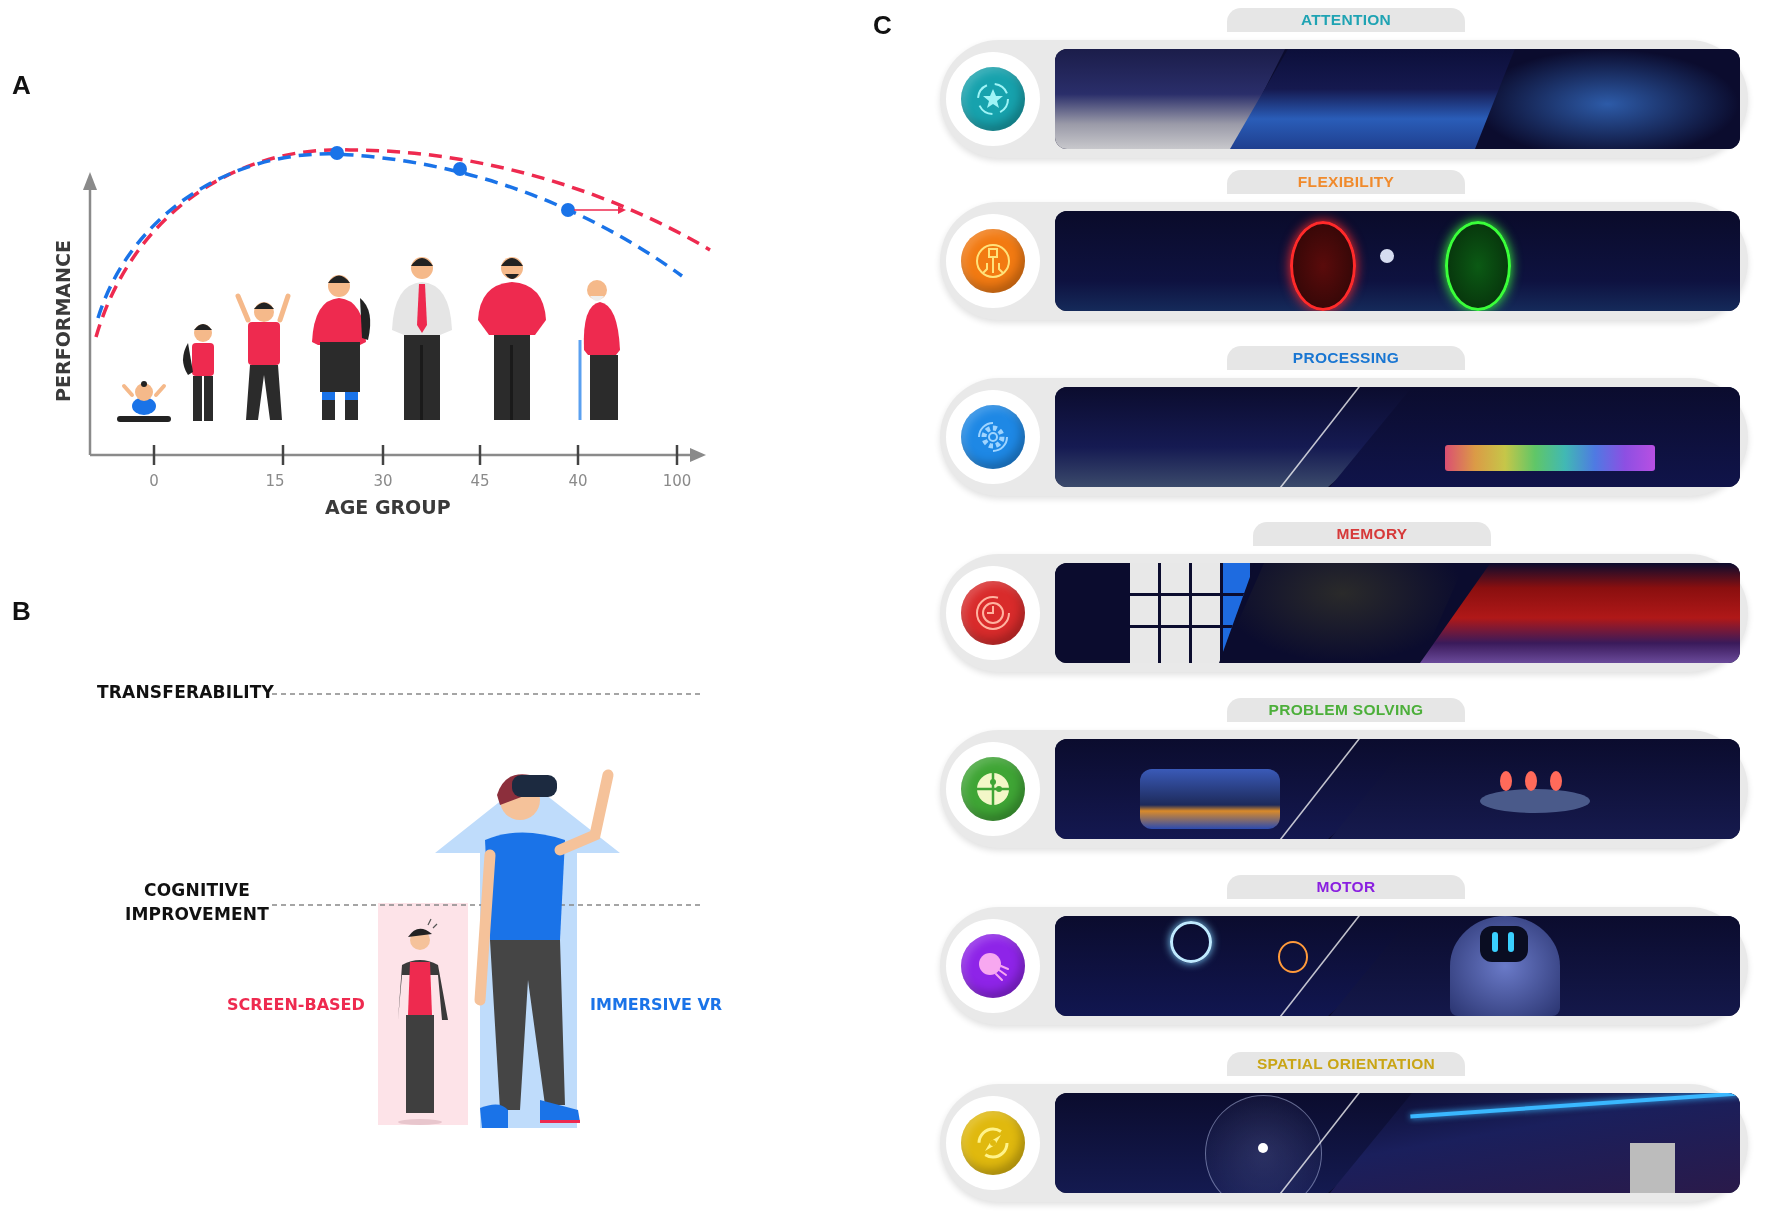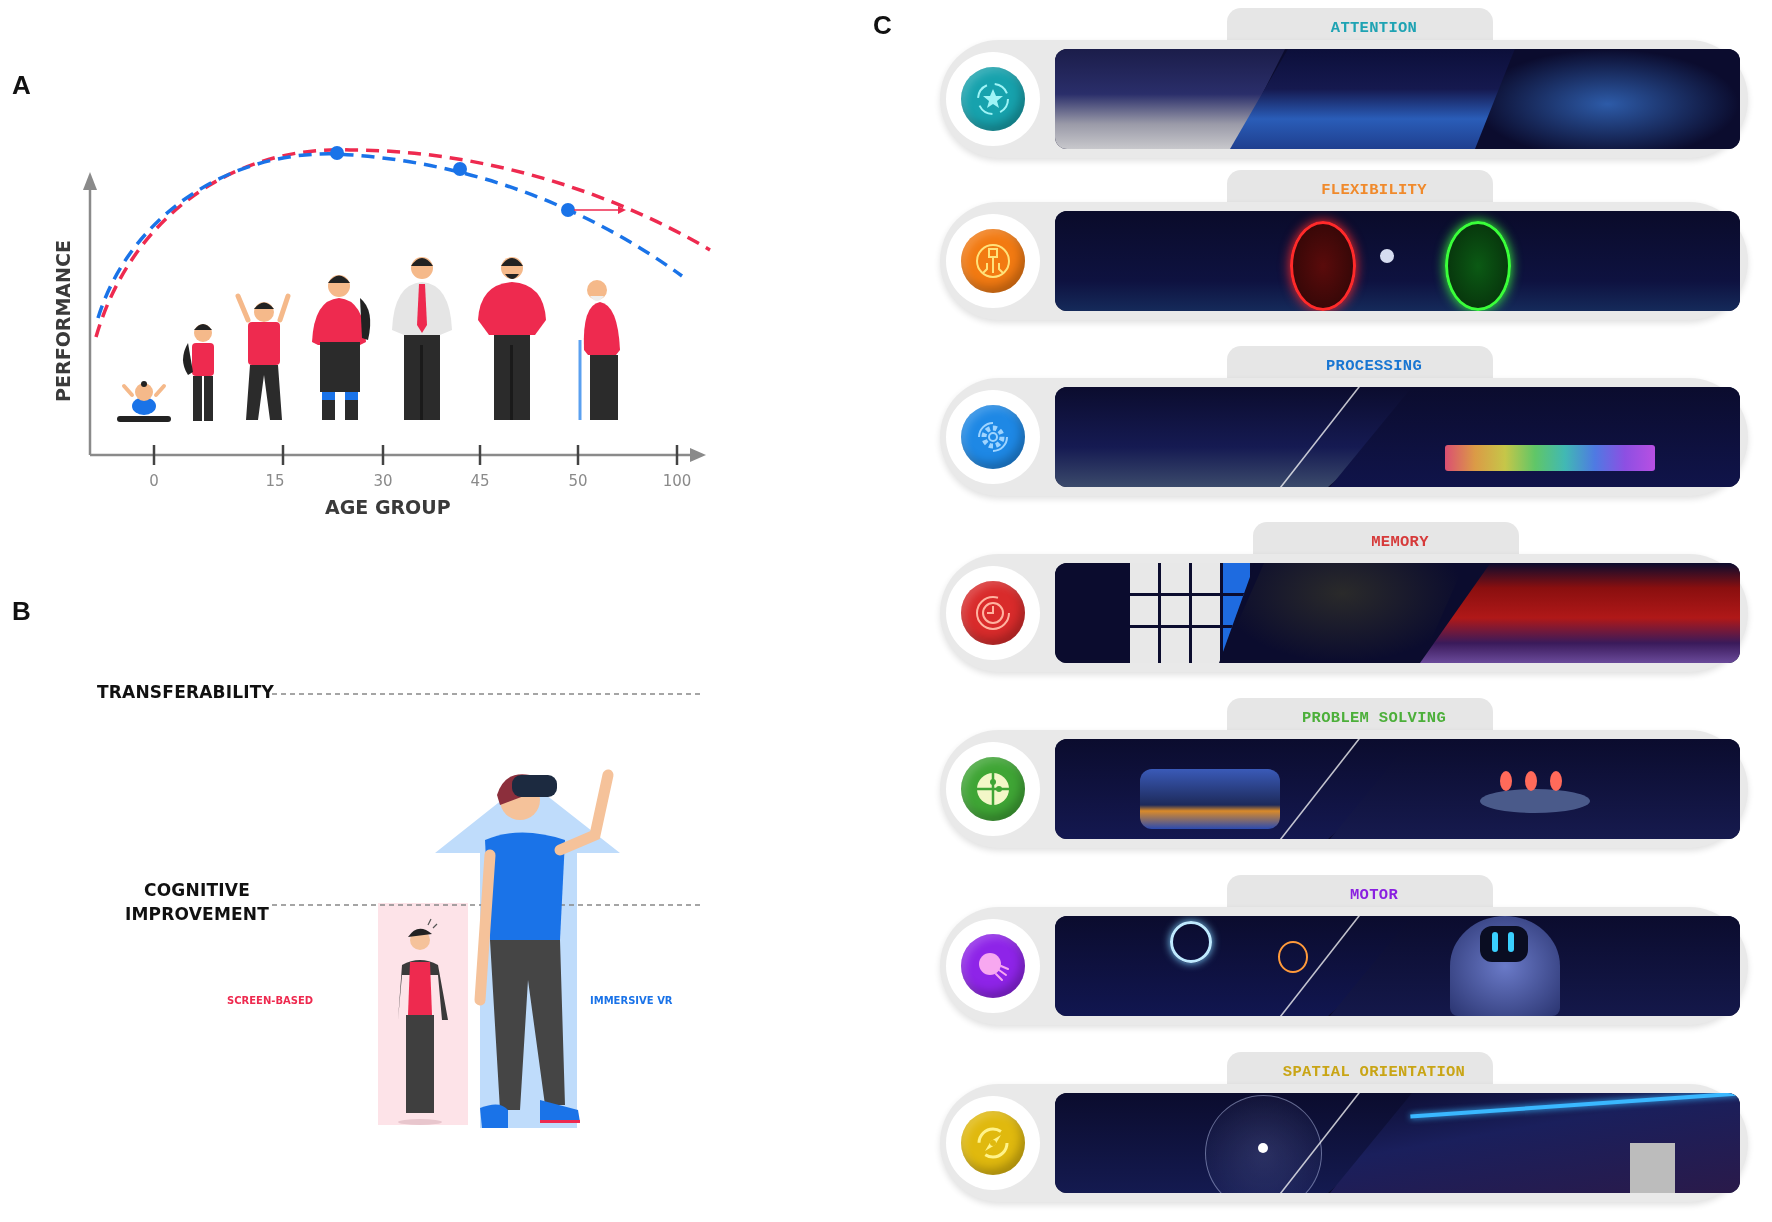--- a/index.html
+++ b/index.html
@@ -4,24 +4,24 @@
 <style>
   html, body { margin:0; padding:0; background:#ffffff; }
   body { width:1772px; height:1222px; position:relative; overflow:hidden; font-family:"Liberation Sans", sans-serif; }
   .panel-letter { position:absolute; font-family:"Liberation Sans", sans-serif; font-weight:bold; font-size:26px; color:#111; }
   .abs { position:absolute; }
   svg { position:absolute; left:0; top:0; }
   .tick-label { position:absolute; font-size:15px; color:#8a8a8a; transform:translateX(-50%); font-family:"DejaVu Sans", sans-serif; }
   .axis-title { position:absolute; font-weight:bold; font-size:19px; color:#3a3a3a; font-family:"DejaVu Sans", sans-serif; }
   .b-label { position:absolute; font-weight:bold; font-size:17px; color:#111; font-family:"DejaVu Sans", sans-serif; letter-spacing:0.2px; }
   .b-label.center { text-align:center; }
-  .b-cond { position:absolute; font-weight:bold; font-size:10px; font-family:"DejaVu Sans", sans-serif; }
+  .b-cond { position:absolute; font-weight:bold; font-size:16px; font-family:"DejaVu Sans", sans-serif; }
   
   .c-row { position:absolute; left:940px; width:808px; height:160px; }
-  .c-tab { position:absolute; left:287px; top:0; width:238px; height:40px; background:#e6e6e6; border-radius:14px 14px 0 0; display:flex; align-items:center; justify-content:center; font-weight:bold; font-size:15.5px; font-family:Liberation Mono, monospace; letter-spacing:0.3px;padding-left:28px; }
+  .c-tab { position:absolute; left:287px; top:0; width:238px; height:24px; background:#e6e6e6; border-radius:14px 14px 0 0; display:flex; align-items:center; justify-content:center; font-weight:bold; font-size:15.5px; font-family:Liberation Sans, sans-serif; letter-spacing:0.3px; }
   .c-pill { position:absolute; left:0; top:32px; width:808px; height:118px; background:#e9e9e9; border-radius:59px; box-shadow:0 3px 6px rgba(0,0,0,0.12); }
   .c-icon-ring { position:absolute; left:6px; top:12px; width:94px; height:94px; border-radius:50%; background:#ffffff; }
   .c-icon { position:absolute; left:15px; top:15px; width:64px; height:64px; border-radius:50%; display:flex; align-items:center; justify-content:center; box-shadow: inset -4px -6px 10px rgba(0,0,0,0.25), inset 4px 4px 8px rgba(255,255,255,0.2); }
   .c-screen { position:absolute; left:115px; top:9px; width:685px; height:100px; border-radius:12px; background:#0b0c2e; overflow:hidden; }
   .c-shot { position:absolute; top:0; height:100%; overflow:hidden; }
   .c-divider { position:absolute; top:0; width:2px; height:100%; background:rgba(255,255,255,0.75); }
 </style>
 </head>
 <body>
 
@@ -114,21 +114,21 @@
     <path d="M584 350 Q582 305 600 302 Q618 305 620 350 L616 355 L588 355 Z" fill="#ee2a4f"></path>
     <rect x="590" y="355" width="28" height="65" fill="#2b2b2b"></rect>
     <path d="M580 340 L580 420" stroke="#5aa0f0" stroke-width="3"></path>
   </g>
 </svg>
 
 <div class="tick-label" style="left:154px;top:472px;">0</div>
 <div class="tick-label" style="left:275px;top:472px;">15</div>
 <div class="tick-label" style="left:383px;top:472px;">30</div>
 <div class="tick-label" style="left:480px;top:472px;">45</div>
-<div class="tick-label" style="left:578px;top:472px;">50</div>
+<div class="tick-label" style="left:578px;top:472px;">40</div>
 <div class="tick-label" style="left:677px;top:472px;">100</div>
 <div class="axis-title" style="left:325px;top:496px;">AGE GROUP</div>
 <div class="axis-title" style="left:-22px;top:310px;transform:rotate(-90deg);transform-origin:center;width:170px;text-align:center;">PERFORMANCE</div>
 
 <div class="panel-letter" style="left:12px;top:596px;">B</div>
 
 <svg width="720" height="1222" style="pointer-events:none;">
 
   <rect x="378" y="903" width="90" height="222" fill="#fde3e8"></rect>
 

